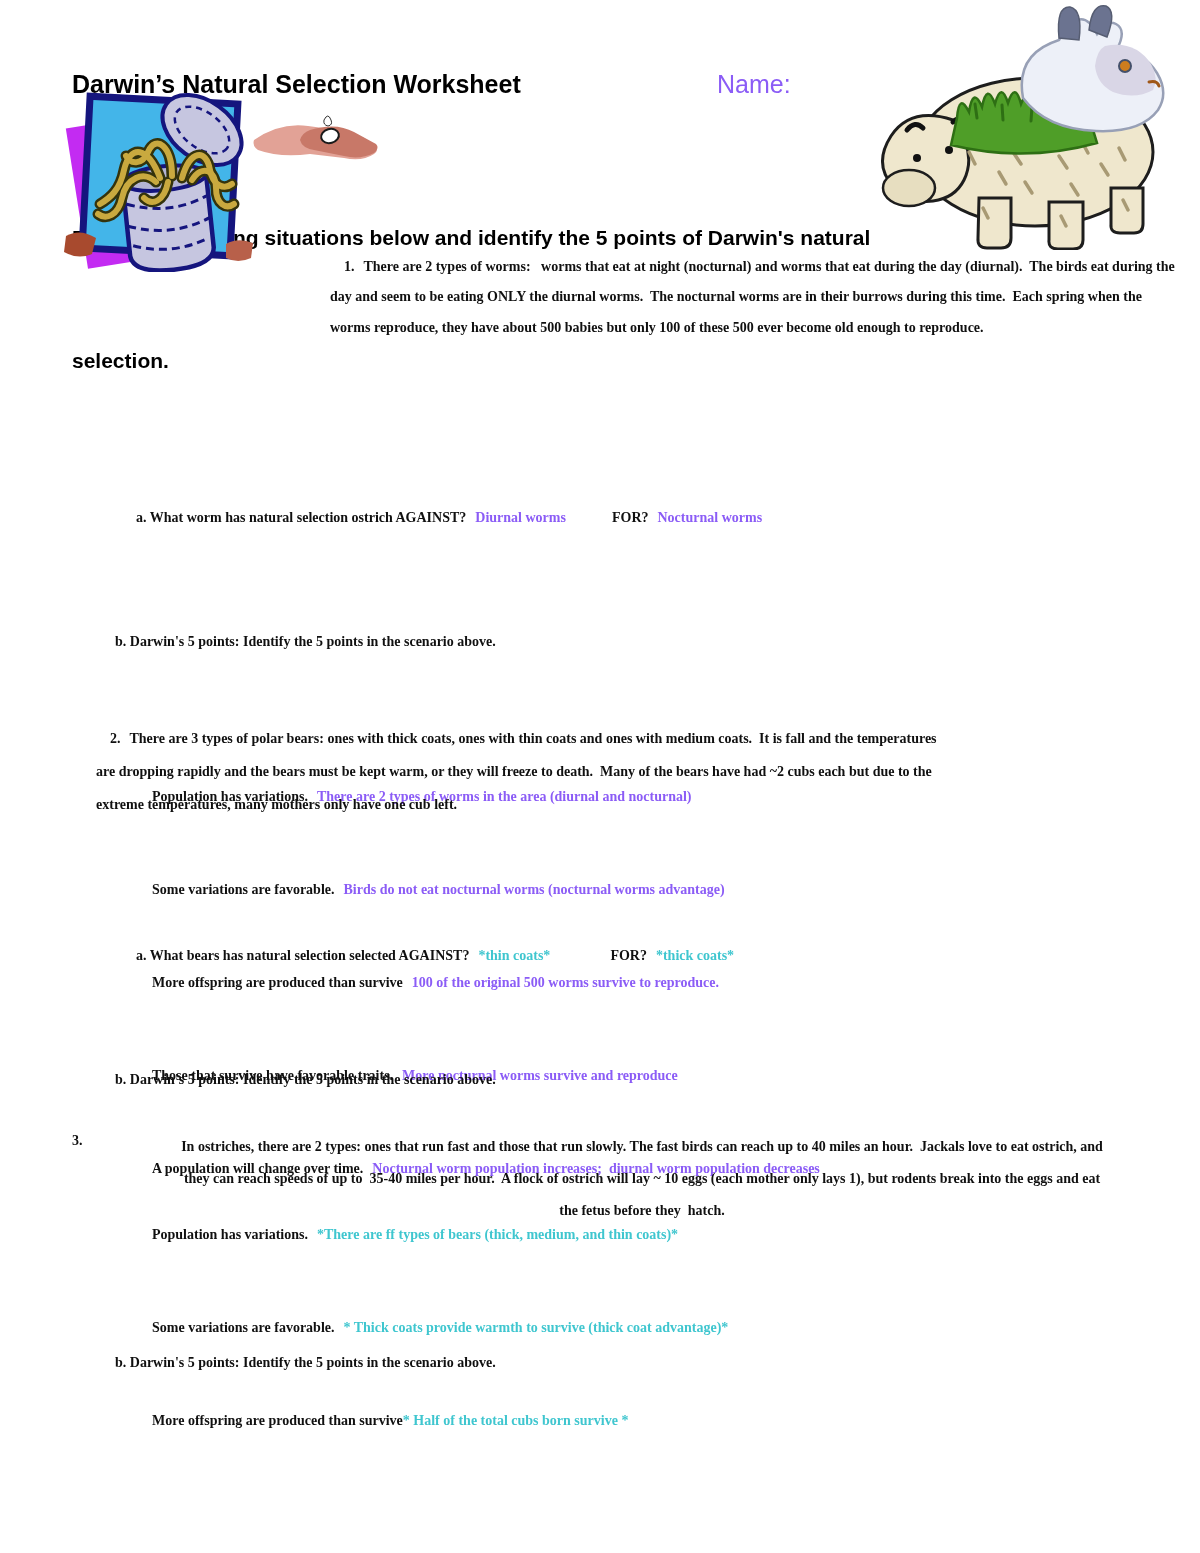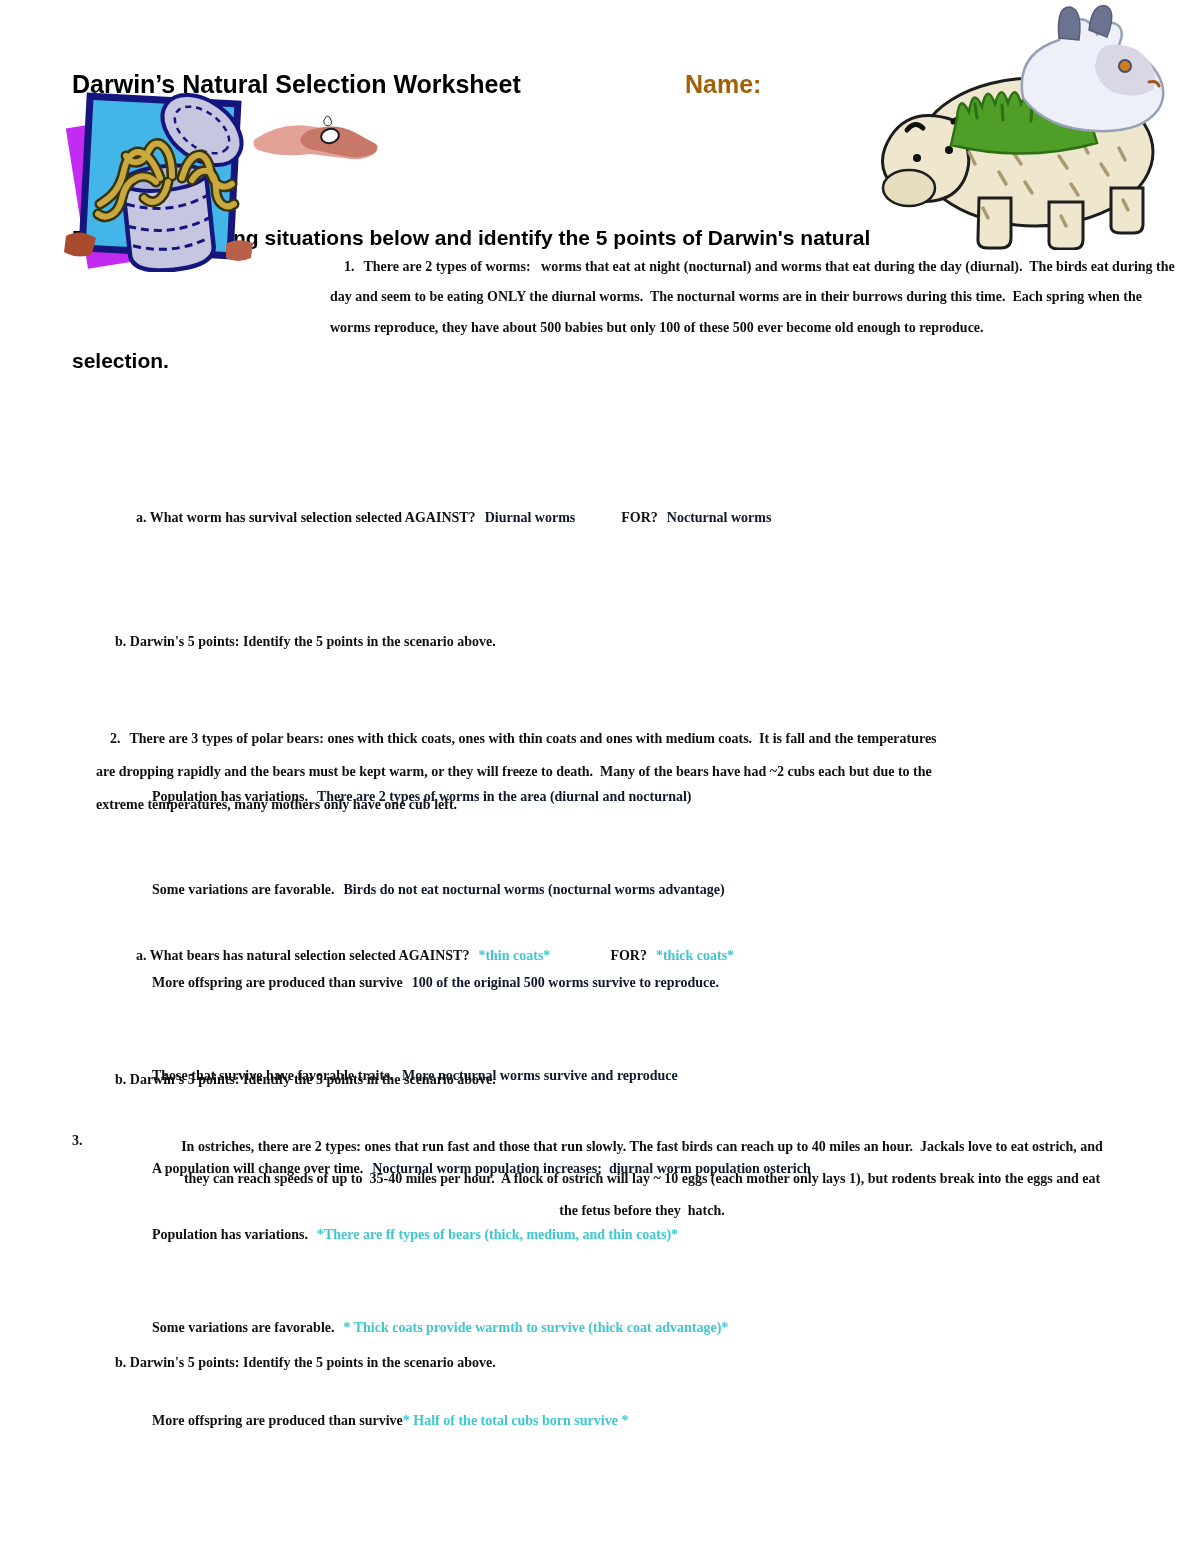--- a/index.html
+++ b/index.html
@@ -6,22 +6,22 @@
   .page{
     position:relative;width:1200px;height:1553px;background:#ffffff;overflow:hidden;
     font-family:"Liberation Serif",serif;color:#101010;border-radius:29px;
   }
   .title{
     position:absolute;left:72px;top:70px;z-index:3;
     font-family:"Liberation Sans",sans-serif;font-weight:700;font-size:25px;color:#000;
     white-space:pre-wrap;
   }
   .namelabel{
-    position:absolute;left:685px;top:70px;z-index:3;
-    font-family:"Liberation Sans",sans-serif;font-weight:700;font-size:25px;color:#a16207;
+    position:absolute;left:717px;top:70px;z-index:3;
+    font-family:"Liberation Sans",sans-serif;font-weight:400;font-size:25px;color:#8b5cf6;
   }
   .intro{
     position:absolute;left:72px;top:135px;z-index:1;
     font-family:"Liberation Sans",sans-serif;font-weight:700;font-size:21px;color:#000;
     line-height:41px;white-space:pre-wrap;
   }
   .clip{position:absolute;}
   .clip-hand{left:252px;top:106px;width:130px;height:72px;z-index:0;}
   .clip-bear{left:873px;top:2px;width:292px;height:248px;z-index:2;}
   .clip-can{left:60px;top:86px;width:200px;height:186px;z-index:4;}
@@ -33,21 +33,21 @@
   .q3num{position:absolute;left:72px;top:1133px;z-index:3;}
   .q3para{left:178px;top:1131px;width:928px;line-height:32px;text-align:center;}
   .qnum-gap{margin-left:9px;}
 
   .answers{position:absolute;left:115px;z-index:3;width:1030px;line-height:31px;}
   .ans1{top:409px;}
   .ans2{top:847px;}
   .ans3{top:1285px;}
   .points{margin-left:37px;width:950px;}
   .aline{white-space:pre-wrap;}
-  .red{color:#0f172a;}
+  .red{color:#8b5cf6;}
   .teal{color:#3fc6cf;}
   .ml{margin-left:9px;}
   .tight{margin-left:0;}
   .gap1{display:inline-block;width:46px;}
   .gap2{display:inline-block;width:60px;}
   .gap3{display:inline-block;width:8px;}
 </style>
 </head>
 <body>
 
@@ -156,29 +156,29 @@
     <path d="M6 150 q14 -8 30 2 l-4 16 q-14 6 -28 -2 z" fill="#a84a2e"></path>
     <path d="M166 158 q12 -7 27 -1 l-2 15 q-13 6 -25 0 z" fill="#b8604a"></path>
   </svg>
 
   <div class="qpara q1para body-text">
     <span>1.</span><span class="qnum-gap">There are 2 types of worms:   worms that eat at night (nocturnal) and worms that eat during the day (diurnal).  The birds eat during the day and seem to be eating ONLY the diurnal worms.  The nocturnal worms are in their burrows during this time.  Each spring when the worms reproduce, they have about 500 babies but only 100 of these 500 ever become old enough to reproduce.</span>
   </div>
 
   <div class="answers ans1 body-text">
     <div class="aline">
-      <span>a. What worm has survival selection selected AGAINST?</span><span class="red ml">Diurnal worms</span><span class="gap1"></span><span>FOR?</span><span class="red ml">Nocturnal worms</span>
+      <span>a. What worm has natural selection ostrich AGAINST?</span><span class="red ml">Diurnal worms</span><span class="gap1"></span><span>FOR?</span><span class="red ml">Nocturnal worms</span>
     </div>
     <div class="aline">b. Darwin's 5 points: Identify the 5 points in the scenario above.</div>
     <div class="points">
       <div class="aline"><span>Population has variations.</span><span class="red ml">There are 2 types of worms in the area (diurnal and nocturnal)</span></div>
       <div class="aline"><span>Some variations are favorable.</span><span class="red ml">Birds do not eat nocturnal worms (nocturnal worms advantage)</span></div>
       <div class="aline"><span>More offspring are produced than survive</span><span class="red ml">100 of the original 500 worms survive to reproduce.</span></div>
       <div class="aline"><span>Those that survive have favorable traits.</span><span class="red ml">More nocturnal worms survive and reproduce</span></div>
-      <div class="aline"><span>A population will change over time.</span><span class="red ml">Nocturnal worm population increases;  diurnal worm population osterich</span></div>
+      <div class="aline"><span>A population will change over time.</span><span class="red ml">Nocturnal worm population increases;  diurnal worm population decreases</span></div>
     </div>
   </div>
 
   <div class="qpara q2para body-text">
     <span>2.</span><span class="qnum-gap">There are 3 types of polar bears: ones with thick coats, ones with thin coats and ones with medium coats.  It is fall and the temperatures are dropping rapidly and the bears must be kept warm, or they will freeze to death.  Many of the bears have had ~2 cubs each but due to the extreme temperatures, many mothers only have one cub left.</span>
   </div>
 
   <div class="answers ans2 body-text">
     <div class="aline">
       <span>a. What bears has natural selection selected AGAINST?</span><span class="teal ml">*thin coats*</span><span class="gap2"></span><span>FOR?</span><span class="teal ml">*thick coats*</span>

